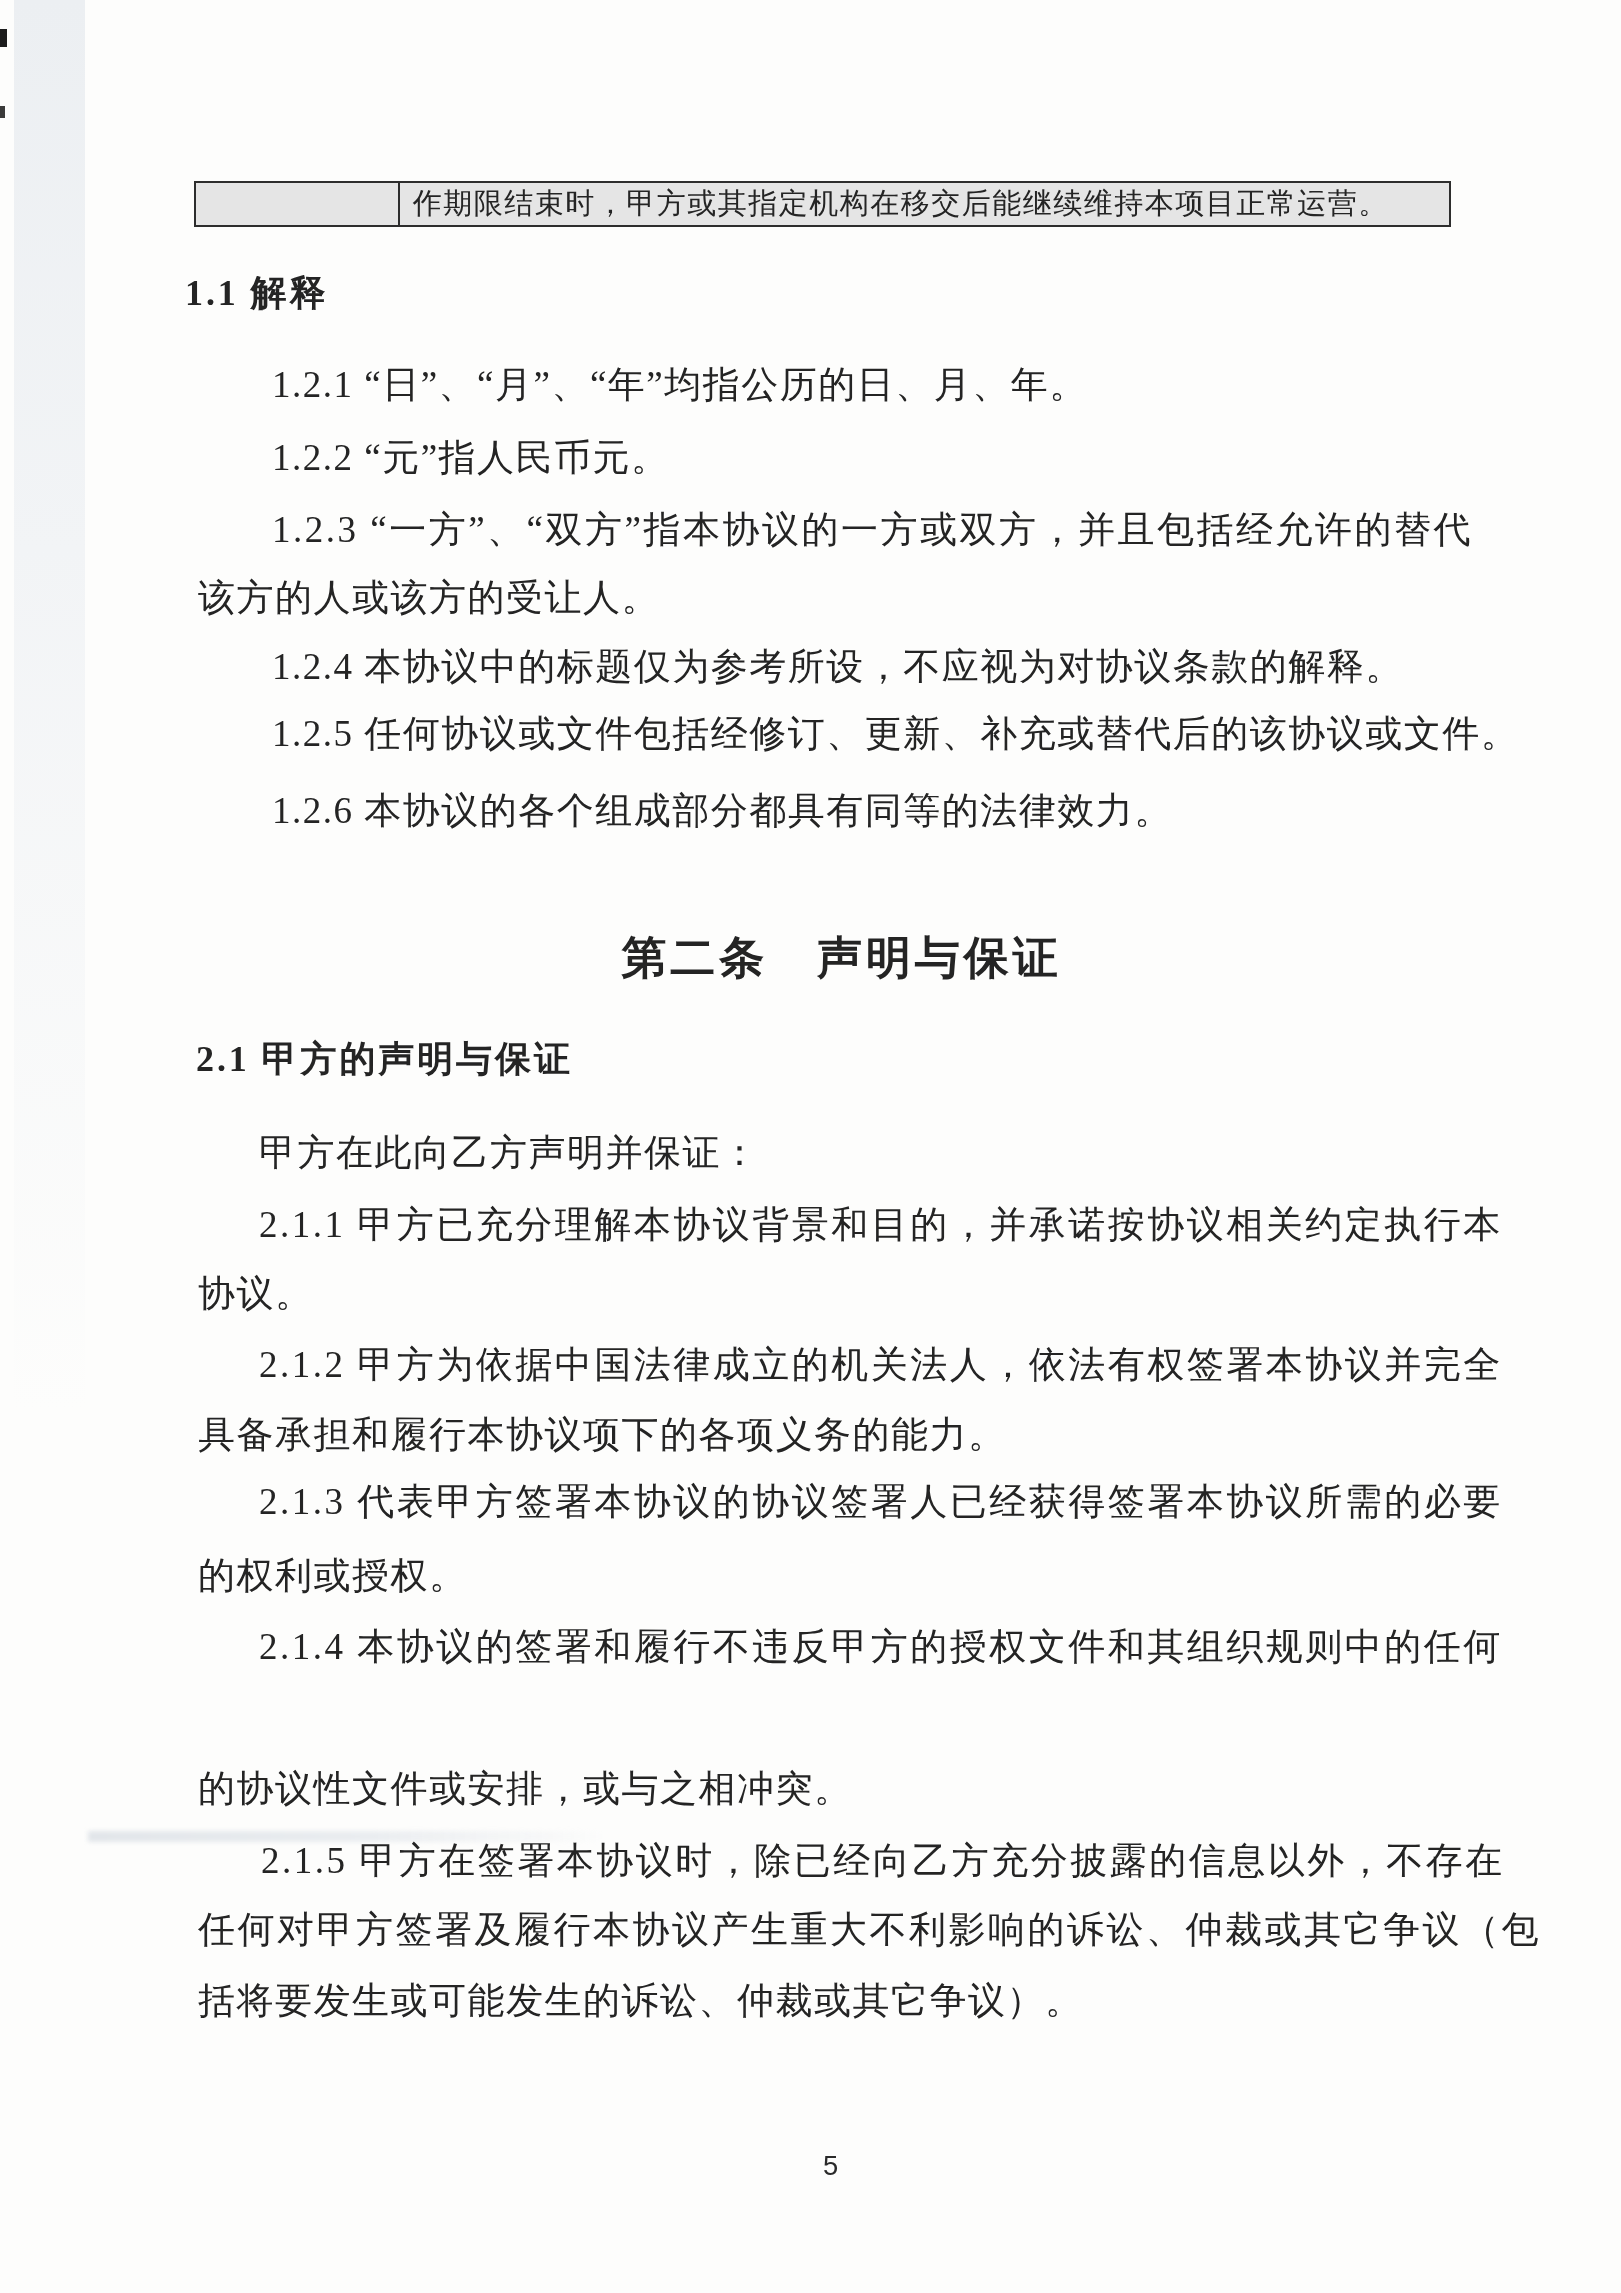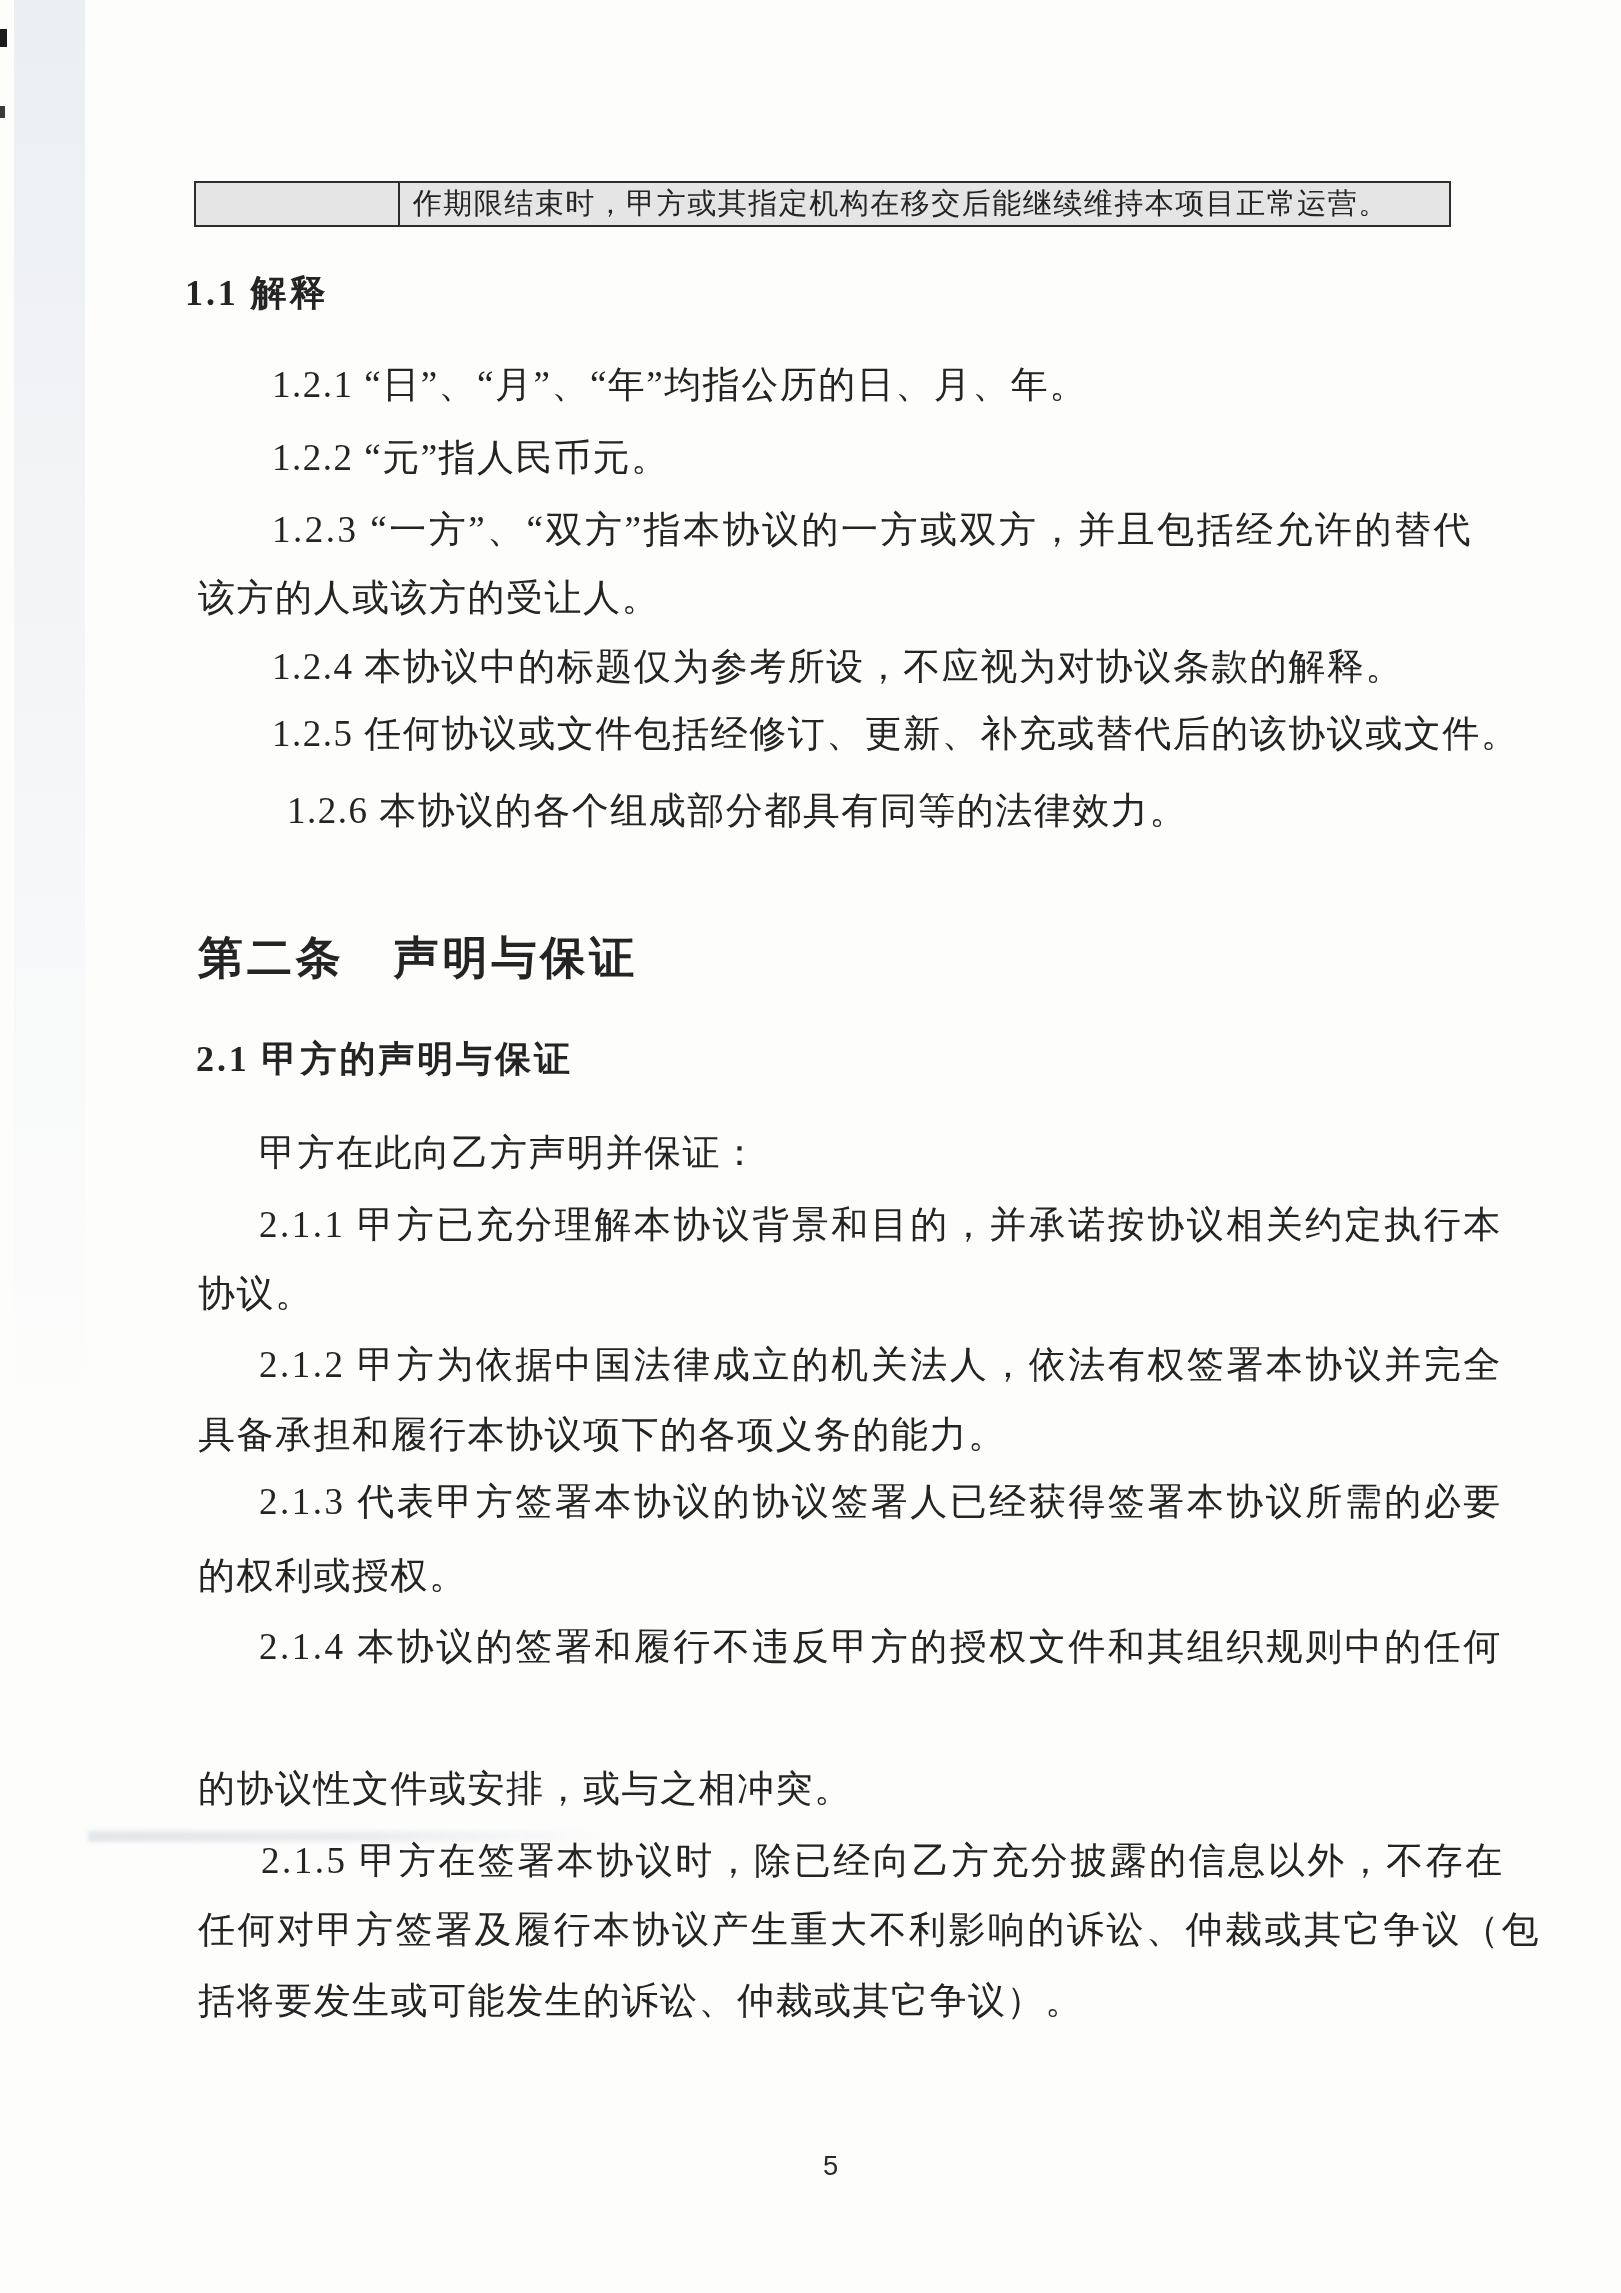--- a/index.html
+++ b/index.html
@@ -68,21 +68,21 @@
   .fill { letter-spacing: 2.5px; }
   .h-sub {
     font-weight: bold;
     font-size: 36px;
     letter-spacing: 2.9px;
   }
   .h-art {
     font-weight: bold;
     font-size: 45px;
     letter-spacing: 3.9px;
-    text-align: left;
+    text-align: center;
     width: 1287px;
   }
   .page-num {
     position: absolute;
     left: 823px; top: 2150px;
     font-family: "Liberation Sans", sans-serif;
     font-size: 27.4px;
     color: #2a2a2a;
   }
 </style>
@@ -108,21 +108,21 @@
   <div class="line" style="left:272px; top:437px;">1.2.2 “元”指人民币元。</div>
 
   <div class="line fill" style="left:272px; top:509px;">1.2.3 “一方”、“双方”指本协议的一方或双方，并且包括经允许的替代</div>
 
   <div class="line" style="left:198px; top:577px;">该方的人或该方的受让人。</div>
 
   <div class="line" style="left:272px; top:646px;">1.2.4 本协议中的标题仅为参考所设，不应视为对协议条款的解释。</div>
 
   <div class="line" style="left:272px; top:713px;">1.2.5 任何协议或文件包括经修订、更新、补充或替代后的该协议或文件。</div>
 
-  <div class="line" style="left:272px; top:790px;margin-left:15px;">1.2.6 本协议的各个组成部分都具有同等的法律效力。</div>
+  <div class="line" style="left:272px; top:790px;">1.2.6 本协议的各个组成部分都具有同等的法律效力。</div>
 
   <div class="line h-art" style="left:198px; top:933px;">第二条　声明与保证</div>
 
   <div class="line h-sub" style="left:196px; top:1039px;">2.1 甲方的声明与保证</div>
 
   <div class="line" style="left:259px; top:1132px;">甲方在此向乙方声明并保证：</div>
 
   <div class="line fill" style="left:259px; top:1204px;">2.1.1 甲方已充分理解本协议背景和目的，并承诺按协议相关约定执行本</div>
 
   <div class="line" style="left:198px; top:1273px;">协议。</div>

